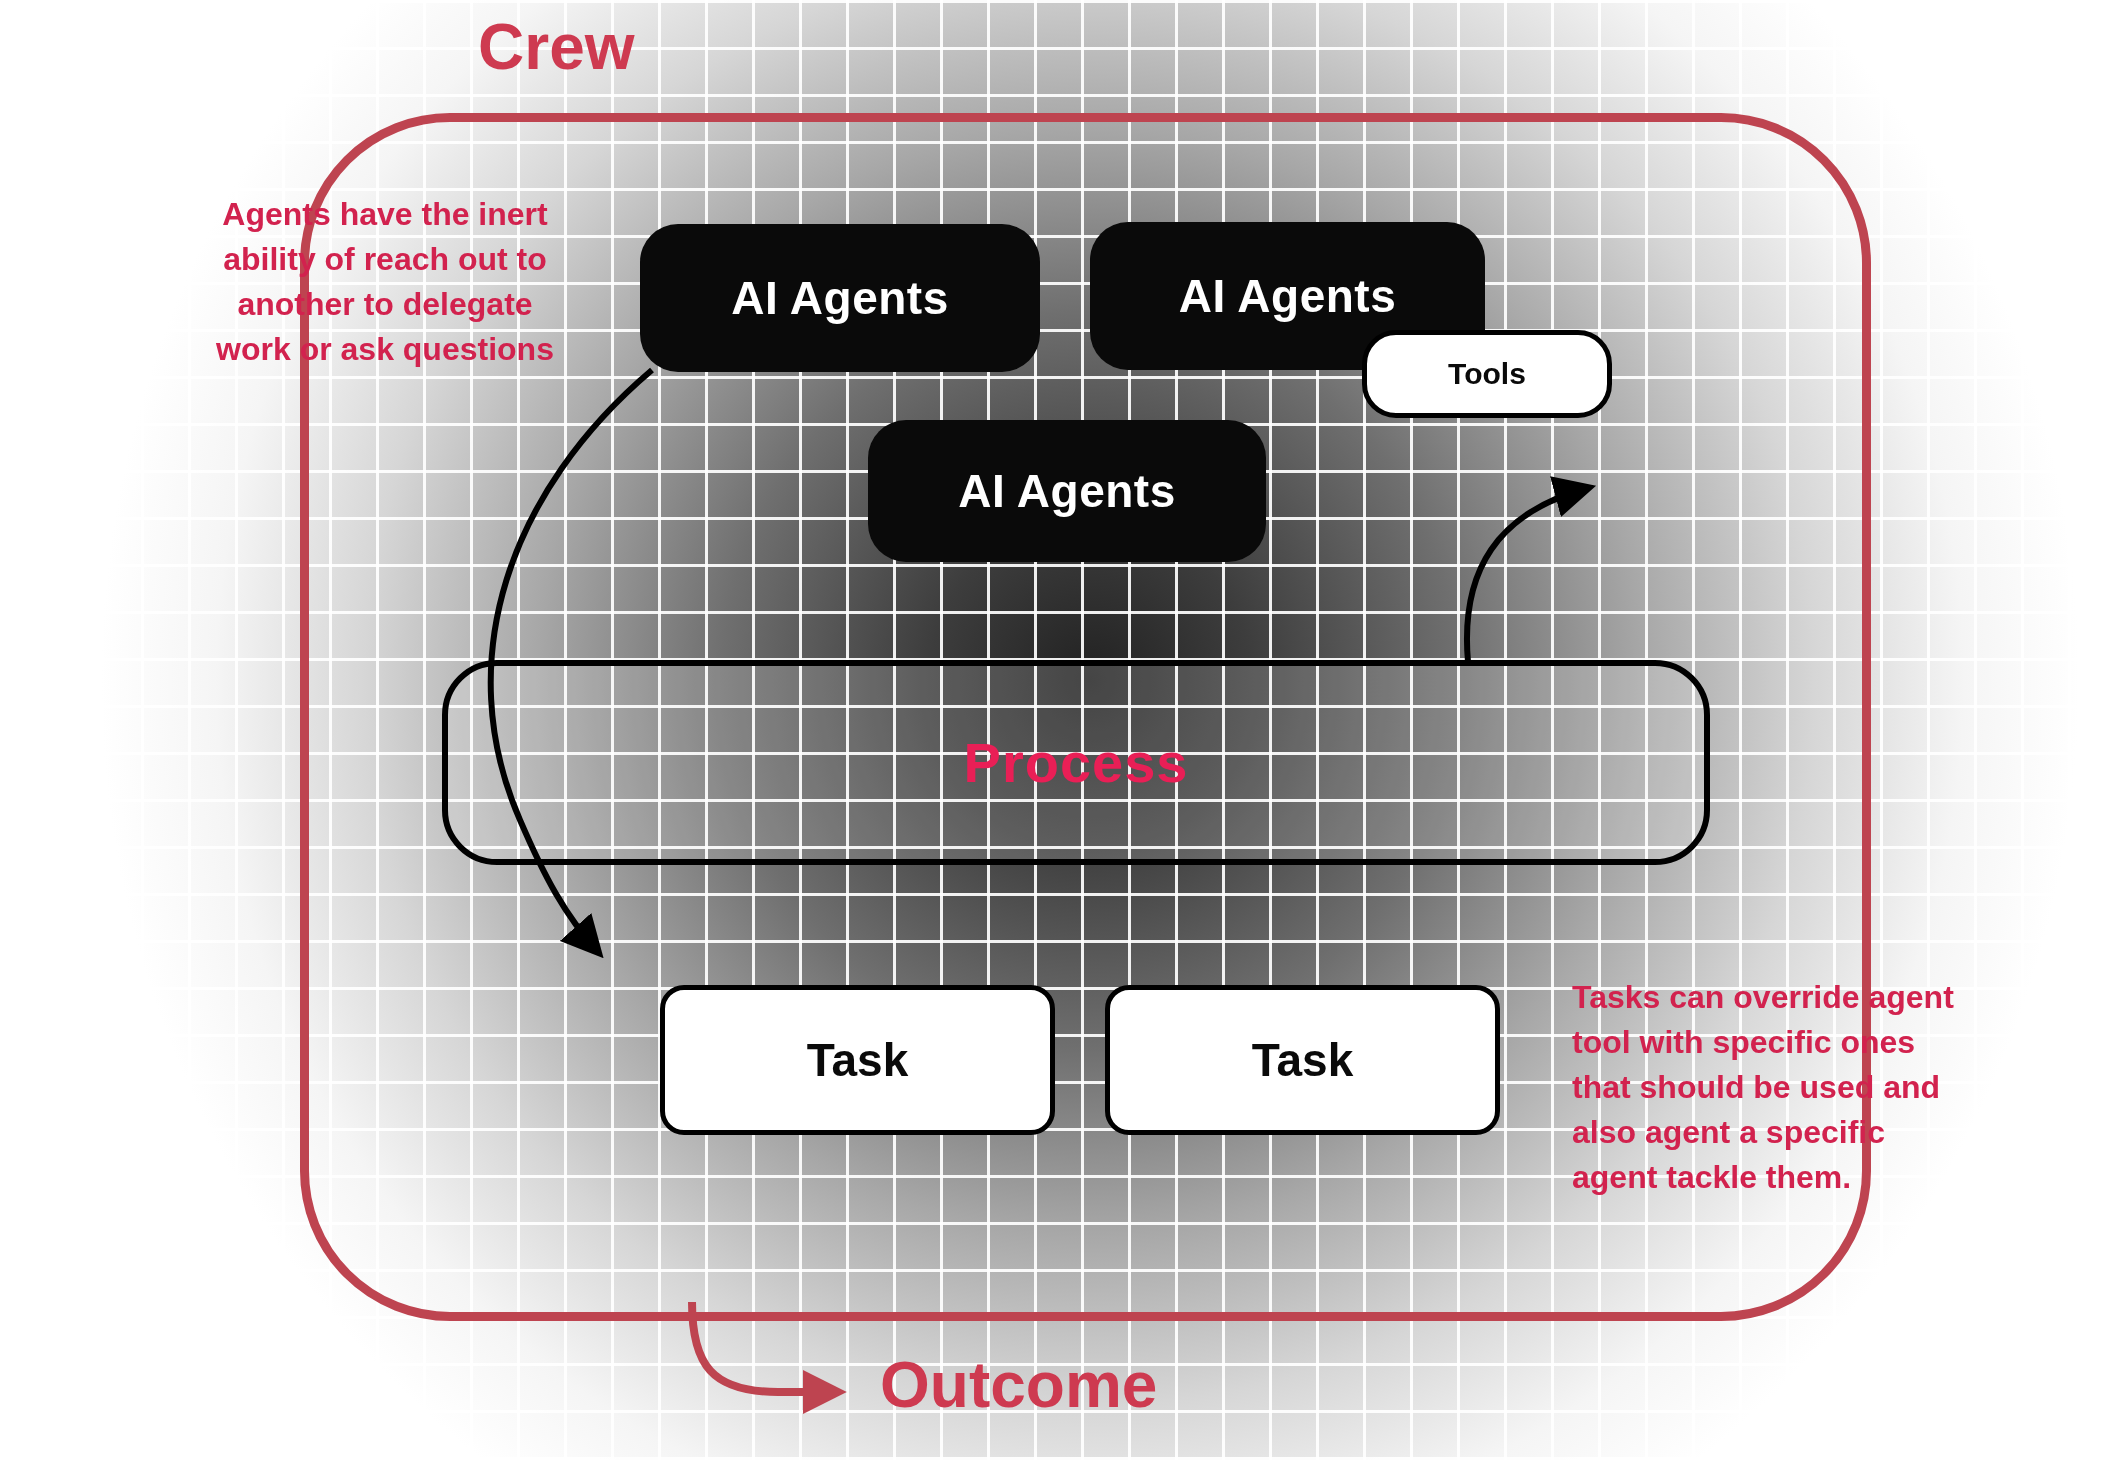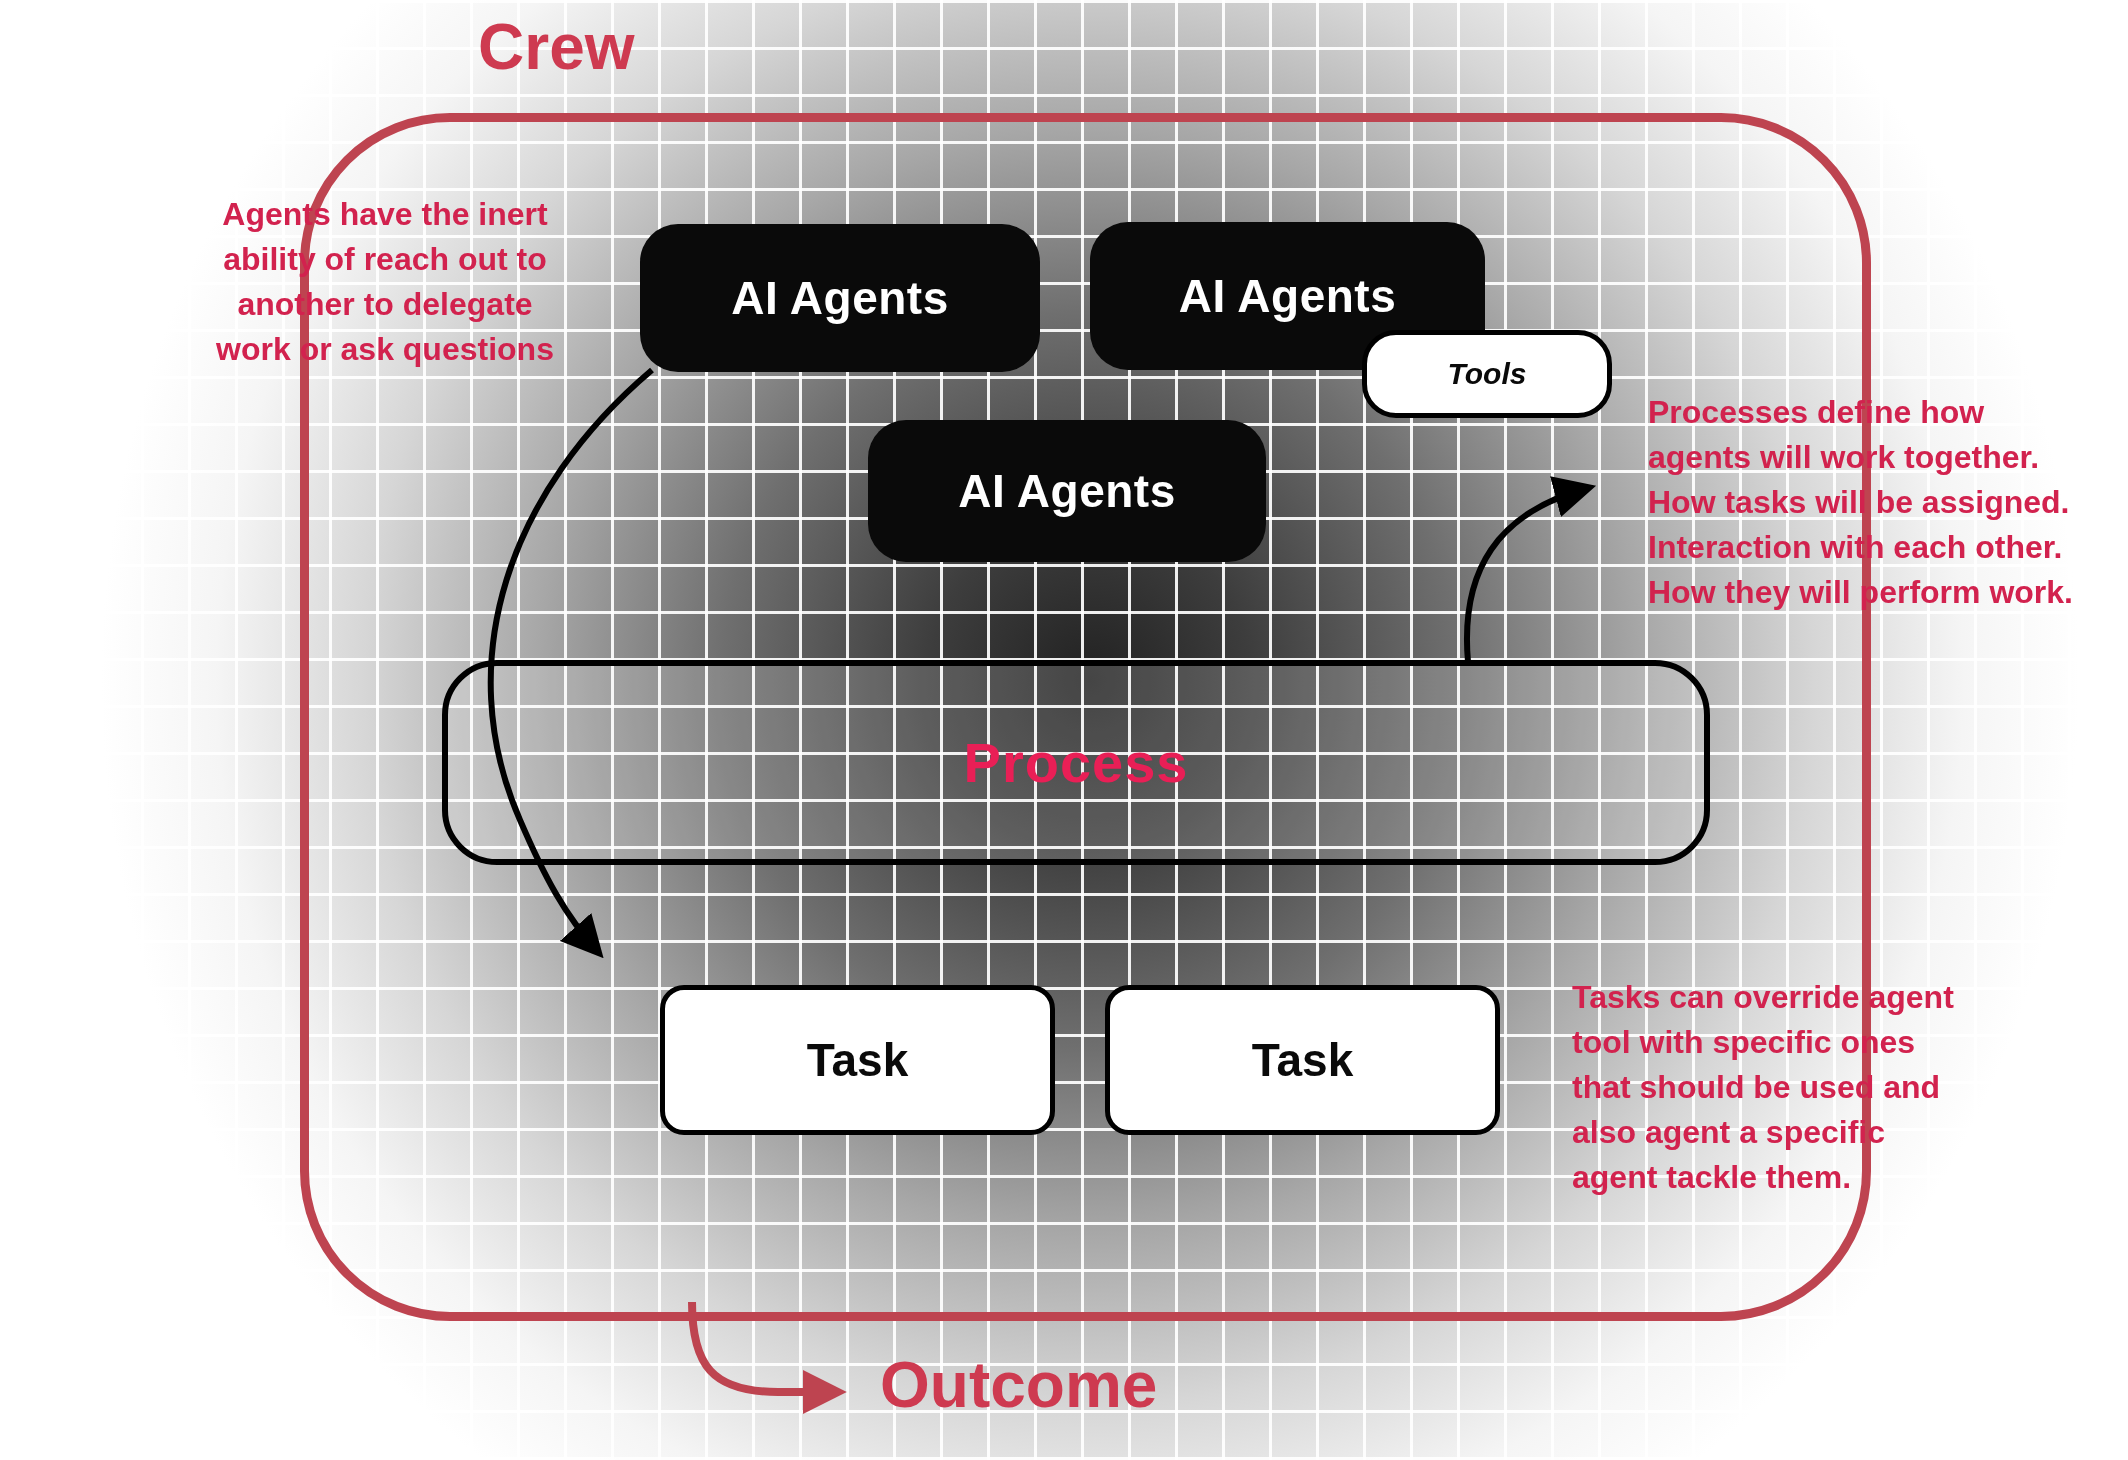--- a/index.html
+++ b/index.html
@@ -30,21 +30,21 @@
   .black-box { background:#0a0a0a; border-radius:38px; z-index:6; }
   .black-box span { color:#ffffff; font-weight:bold; font-size:46px; letter-spacing:.5px; }
   .white-box { background:#ffffff; border:5px solid #000000; border-radius:24px; z-index:6; }
   .white-box span { color:#0a0a0a; font-weight:bold; font-size:46px; }
 
   .agent1 { left:640px;  top:224px; width:400px; height:148px; }
   .agent2 { left:1090px; top:222px; width:395px; height:148px; }
   .agent3 { left:868px;  top:420px; width:398px; height:142px; }
 
   .tools  { left:1362px; top:330px; width:250px; height:88px; border-radius:34px; z-index:7; }
-  .tools span { font-size:30px;font-style:italic; }
+  .tools span { font-size:30px; }
 
   .process {
     left:442px; top:660px; width:1268px; height:205px;
     background:rgba(255,255,255,0.16);
     border:6px solid #000000; border-radius:55px; z-index:4;
   }
   .process span { color:var(--process-red); font-weight:bold; font-size:56px; letter-spacing:1px; }
 
   .task1 { left:660px;  top:985px; width:395px; height:150px; }
   .task2 { left:1105px; top:985px; width:395px; height:150px; }
@@ -121,27 +121,20 @@
     <span>Task</span>
   </div>
 
   <div class="annotation ann-left">
     <span>Agents have the inert</span>
     <span>ability of reach out to</span>
     <span>another to delegate</span>
     <span>work or ask questions</span>
   </div>
 
-  <div class="annotation ann-right-top">
-    <span>Processes define how</span>
-    <span>agents will work together.</span>
-    <span>How tasks will be assigned.</span>
-    <span>Interaction with each other.</span>
-    <span>How they will perform work.</span>
-  </div>
 
   <div class="annotation ann-right-bottom">
     <span>Tasks can override agent</span>
     <span>tool with specific ones</span>
     <span>that should be used and</span>
     <span>also agent a specific</span>
     <span>agent tackle them.</span>
   </div>
 
   <div class="big-title outcome-title">Outcome</div>

